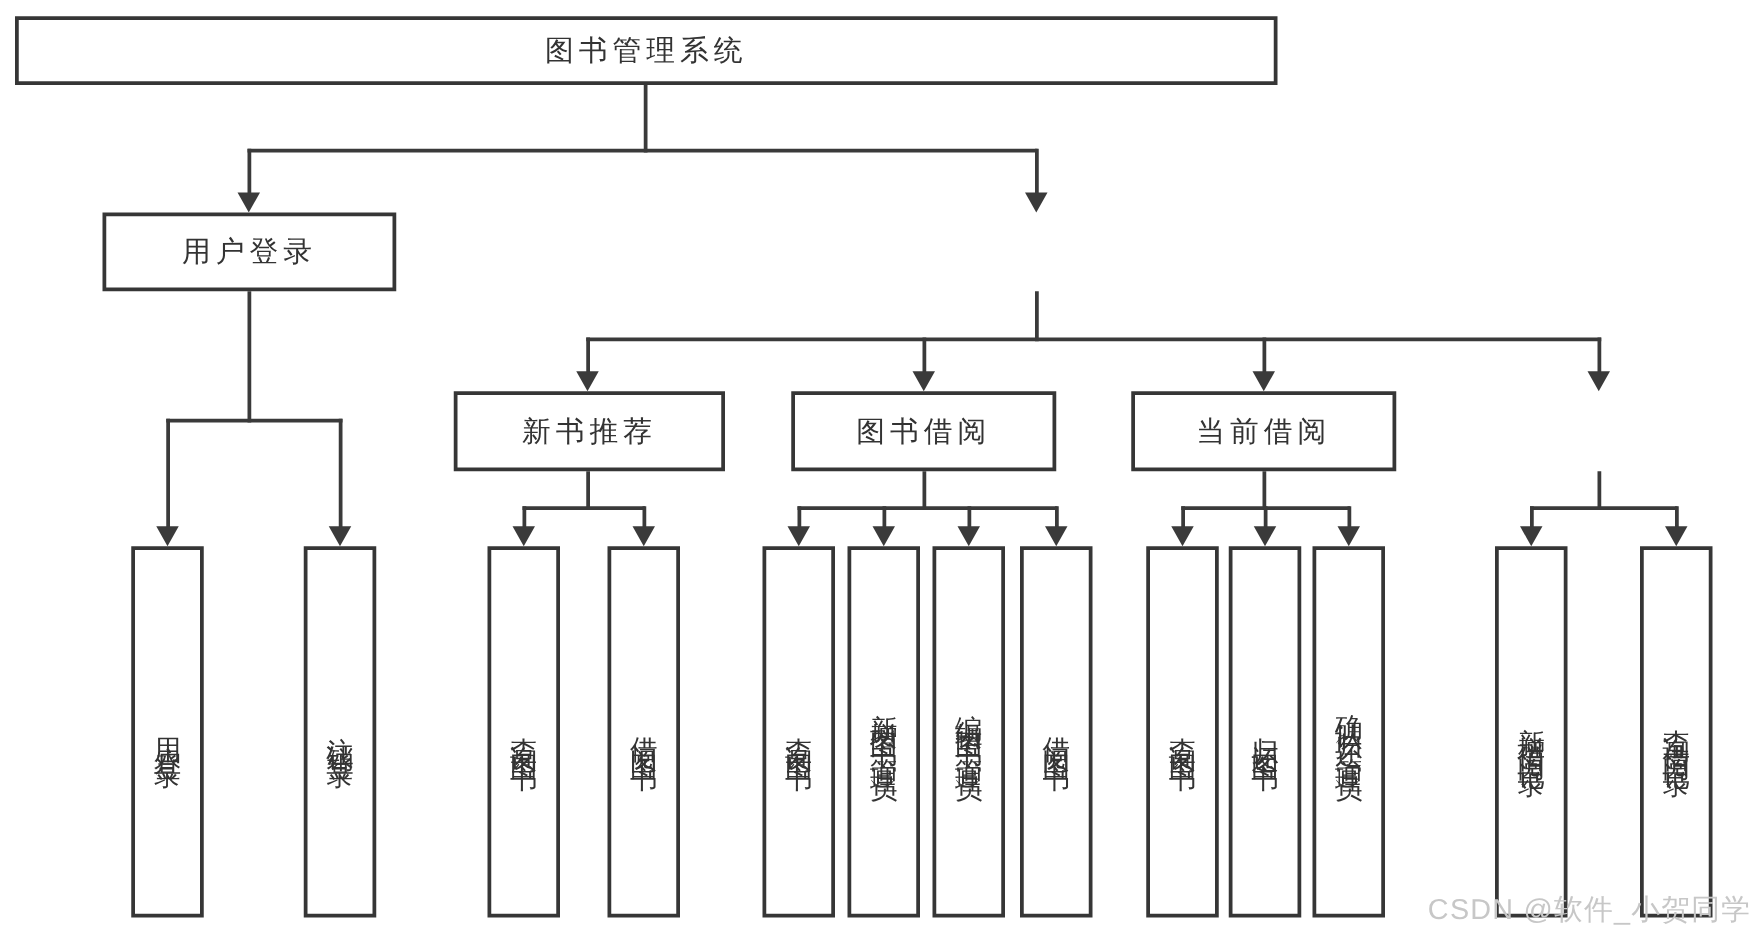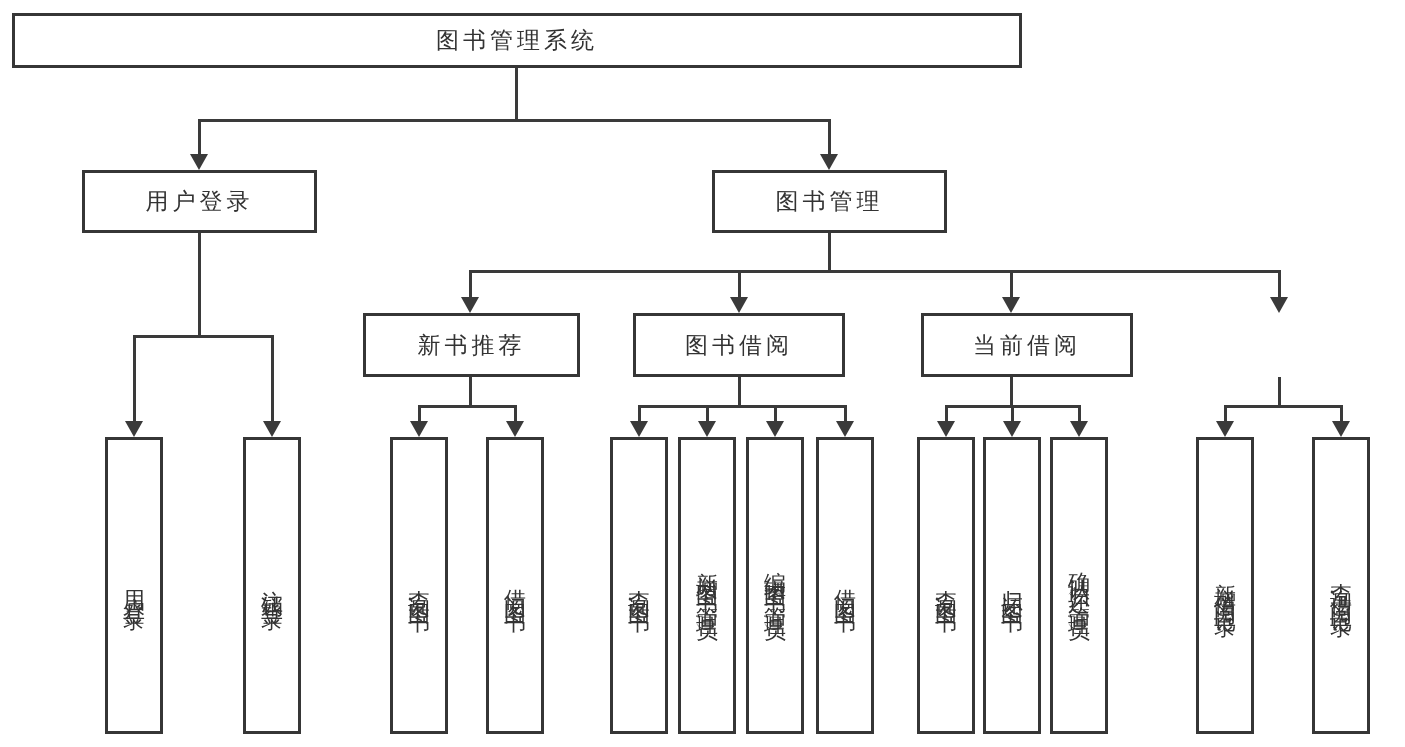--- a/index.html
+++ b/index.html
@@ -61,21 +61,20 @@
 
   <div class="vl" style="left:515px;top:68px;height:54px;"></div>
   <div class="hl" style="left:198px;top:119px;width:632px;"></div>
 
   <div class="vl" style="left:198px;top:119px;height:38px;"></div>
   <div class="arr" style="left:190px;top:154px;"></div>
   <div class="vl" style="left:828px;top:119px;height:38px;"></div>
   <div class="arr" style="left:820px;top:154px;"></div>
 
   <div class="hbox" style="left:82px;top:170px;width:235px;height:63px;">用户登录</div>
-  <div class="hbox" style="left:712px;top:170px;width:235px;height:63px;">图书管理</div>
 
   <div class="vl" style="left:198px;top:233px;height:105px;"></div>
   <div class="hl" style="left:133px;top:335px;width:141px;"></div>
   <div class="vl" style="left:133px;top:335px;height:88px;"></div>
   <div class="arr" style="left:125px;top:421px;"></div>
   <div class="vl" style="left:271px;top:335px;height:88px;"></div>
   <div class="arr" style="left:263px;top:421px;"></div>
 
   <div class="vl" style="left:828px;top:233px;height:40px;"></div>
   <div class="hl" style="left:469px;top:270px;width:812px;"></div>
@@ -84,21 +83,21 @@
   <div class="arr" style="left:461px;top:297px;"></div>
   <div class="vl" style="left:738px;top:270px;height:30px;"></div>
   <div class="arr" style="left:730px;top:297px;"></div>
   <div class="vl" style="left:1010px;top:270px;height:30px;"></div>
   <div class="arr" style="left:1002px;top:297px;"></div>
   <div class="vl" style="left:1278px;top:270px;height:30px;"></div>
   <div class="arr" style="left:1270px;top:297px;"></div>
 
   <div class="hbox" style="left:633px;top:313px;width:212px;height:64px;">图书借阅</div>
   <div class="hbox" style="left:363px;top:313px;width:217px;height:64px;">新书推荐</div>
-  <div class="hbox" style="left:905px;top:313px;width:212px;height:64px;margin-left:16px;">当前借阅</div>
+  <div class="hbox" style="left:905px;top:313px;width:212px;height:64px;">当前借阅</div>
 
   <div class="vl" style="left:469px;top:377px;height:31px;"></div>
   <div class="vl" style="left:738px;top:377px;height:31px;"></div>
   <div class="vl" style="left:1010px;top:377px;height:31px;"></div>
   <div class="vl" style="left:1278px;top:377px;height:31px;"></div>
 
   <div class="hl" style="left:418px;top:405px;width:98px;"></div>
   <div class="hl" style="left:638px;top:405px;width:208px;"></div>
   <div class="hl" style="left:945px;top:405px;width:135px;"></div>
   <div class="hl" style="left:1224px;top:405px;width:118px;"></div>
@@ -166,14 +165,15 @@
     <span class="vtext">确认归还（管理员）</span>
   </div>
 
   <div class="vbox" style="left:1196px;">
     <span class="vtext">新增借阅记录</span>
   </div>
   <div class="vbox" style="left:1312px;">
     <span class="vtext">查询借阅记录</span>
   </div>
 
+  <div id="watermark">CSDN @软件_小贺同学</div>
 
 </div>
 
 </body></html>

